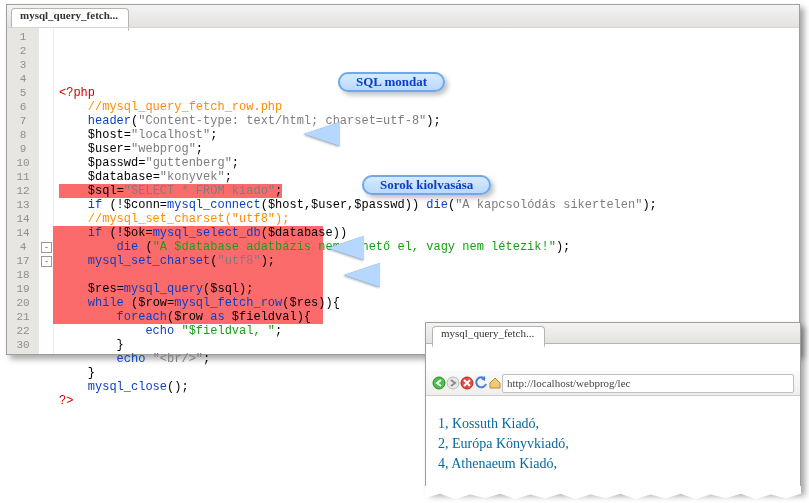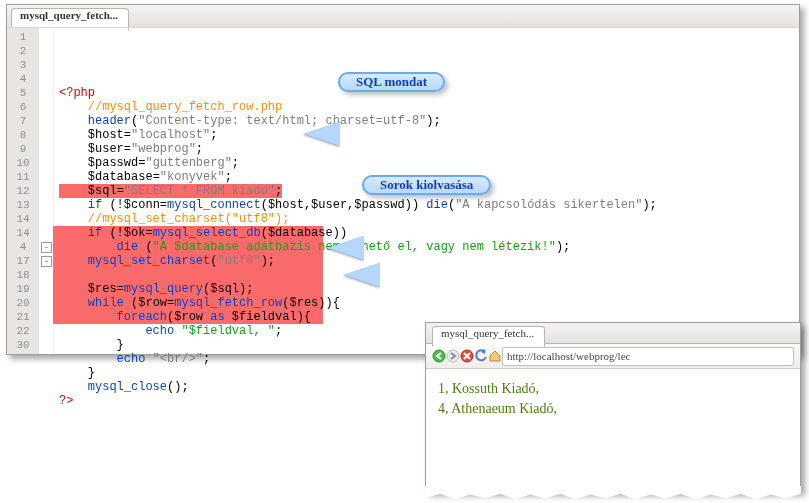--- a/index.html
+++ b/index.html
@@ -80,28 +80,29 @@
   .b-tab{
     display:inline-block;height:19px;line-height:19px;padding:0 10px 0 8px;
     background:#fff;border:1px solid #b8b4ae;border-bottom:1px solid #fff;
     border-radius:4px 4px 0 0;margin:1px 0 -1px 6px;
     font:11px Tahoma;color:#333;
   }
   .b-bar{
     height:24px;border-bottom:1px solid #d0cdc7;display:flex;align-items:center;
     gap:0;padding:0 6px;background:linear-gradient(#fafafa,#efeeec);
     font:11px Tahoma;
+    margin-top:27px;
   }
   .ico{width:14px;height:14px;display:inline-flex;align-items:center;justify-content:center;}
   svg{display:block;}
   .urlfield{
     flex:1;height:17px;border:1px solid #bfbfbf;border-radius:2px;background:#fff;
     font:11px Tahoma;padding:0 4px;line-height:17px;overflow:hidden;white-space:nowrap;color:#444;
   }
-  .b-body{padding:10px 12px;font:14px/20px "Times New Roman",serif;color:#4d7c0f;}
+  .b-body{padding:18px 12px;font:14px/20px "Times New Roman",serif;color:#0369a1;}
 
   
   .tear{
     position:absolute;left:-1px;right:-1px;bottom:-9px;height:14px;pointer-events:none;
     background:
       radial-gradient(circle at 8px 0,#fff 6px,transparent 7px) 0 0/18px 14px repeat-x,
       linear-gradient(#fff,#fff);
     filter:drop-shadow(2px 3px 2px rgba(0,0,0,.3));
     clip-path:polygon(0 0,100% 0,100% 55%,96% 90%,92% 60%,88% 95%,84% 55%,80% 88%,76% 60%,72% 95%,68% 55%,64% 90%,60% 60%,56% 95%,52% 55%,48% 88%,44% 60%,40% 95%,36% 55%,32% 90%,28% 60%,24% 95%,20% 55%,16% 88%,12% 60%,8% 95%,4% 55%,0 88%);
   }
@@ -191,18 +192,19 @@
       </span>
       <span class="ico">
         <svg width="14" height="14">
             <path d="M2 7 L7 2 L12 7 L12 12 L2 12 Z" fill="#f2c879" stroke="#b58b3a"></path>
           </svg>
       </span>
       <div class="urlfield">http://localhost/webprog/lec</div>
     </div>
     <div class="b-body" id="bbody">
         <div>1, Kossuth Kiadó,</div>
+        <div>2, Európa Könyvkiadó,</div>
         <div>4, Athenaeum Kiadó,</div>
       </div>
     <div class="tear"></div>
   </div>
 
 </div>
 
 </body></html>

